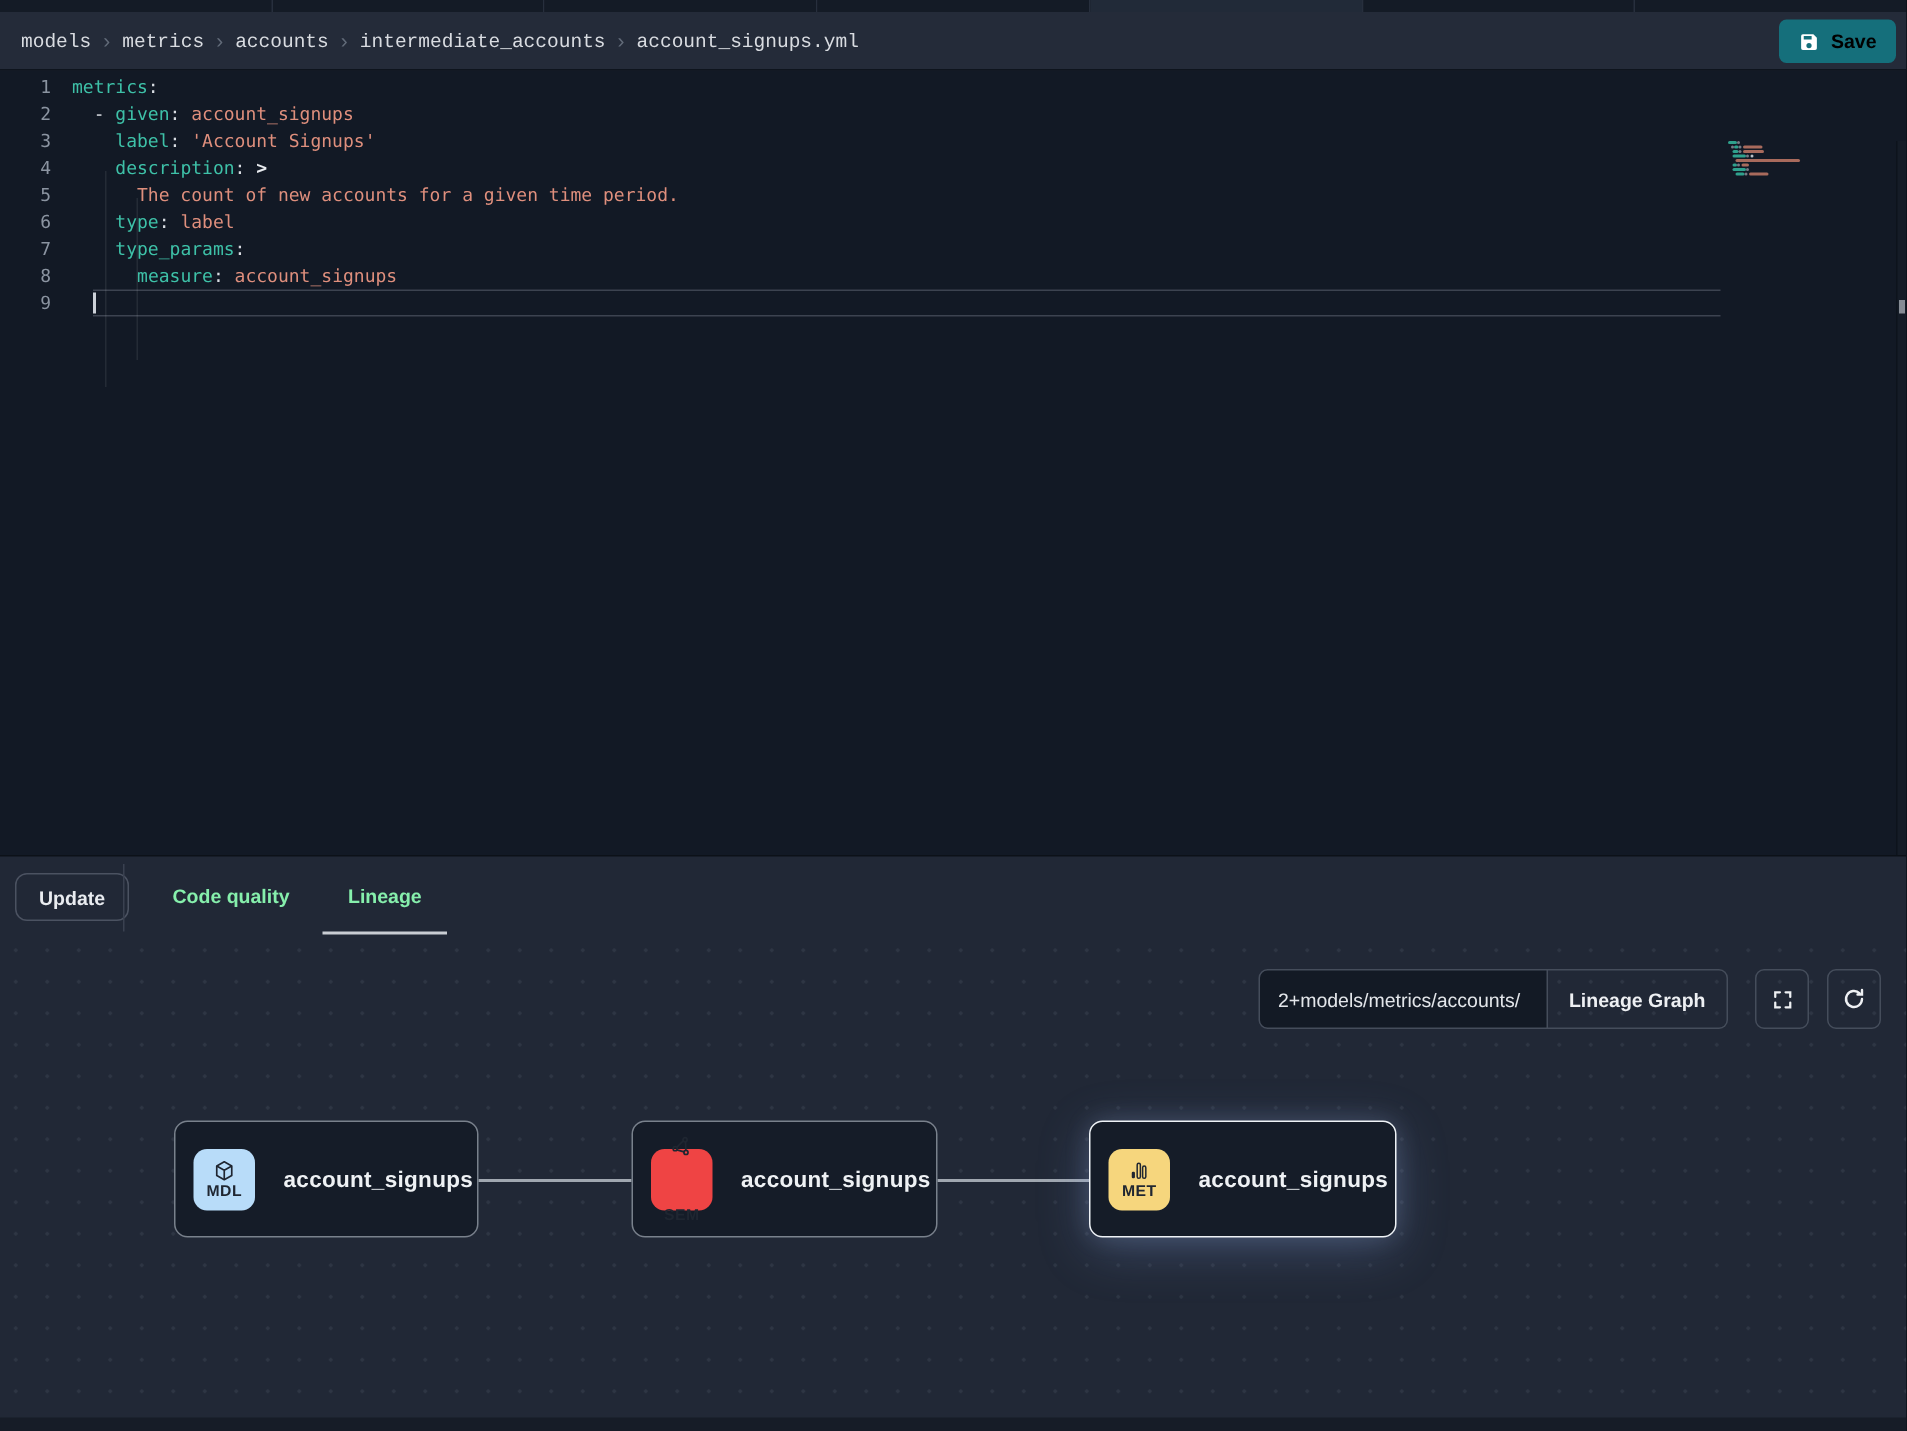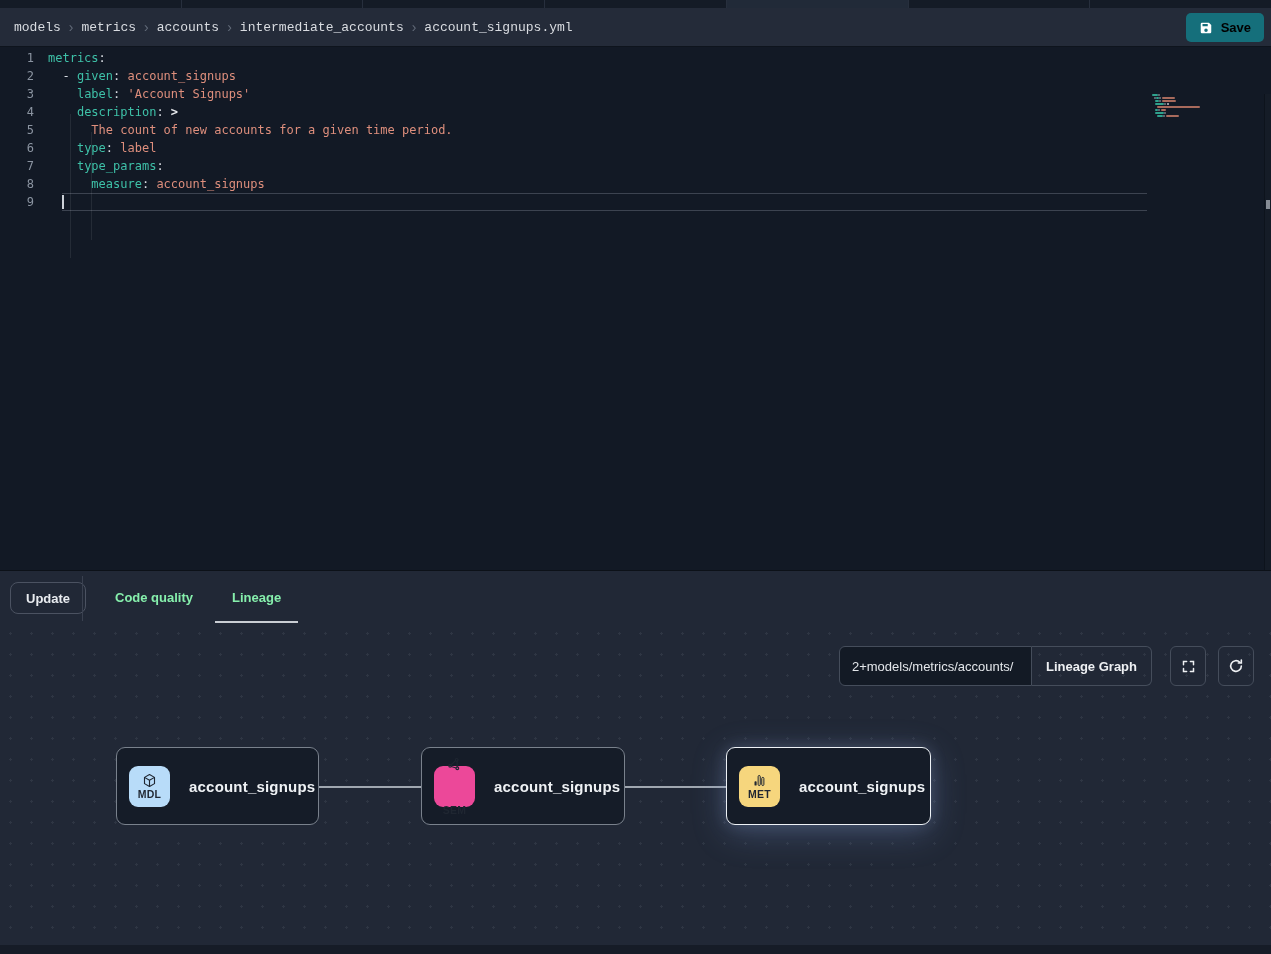--- a/index.html
+++ b/index.html
@@ -298,21 +298,21 @@
               <path d="M12 2.5 20 7v10l-8 4.5L4 17V7z"></path>
               <path d="M4 7l8 4.5L20 7M12 11.5V21.5"></path>
             </svg>
           </span>
           <span class="badge-label">MDL</span>
         </div>
         <span class="node-label">account_signups</span>
       </div>
 
       <div class="node node-2">
-        <div class="badge" style="background: #ec4899; gap: 32px;">
+        <div class="badge" style="background: #ef4444; gap: 32px;">
           <span style="display:flex">
             <svg width="15" height="15" viewBox="0 0 24 24" fill="none" stroke="#1f2631" stroke-width="1.8" stroke-linecap="round">
               <circle cx="15.5" cy="4.5" r="2.2"></circle>
               <circle cx="5" cy="14" r="2.2"></circle>
               <circle cx="16.5" cy="18" r="2.2"></circle>
               <path d="M13.6 5.8 6.8 12.4M6.9 15.3l7.5 2.2M16 6.7l.4 9.1"></path>
             </svg>
           </span>
           <span class="badge-label">SEM</span>
         </div>

